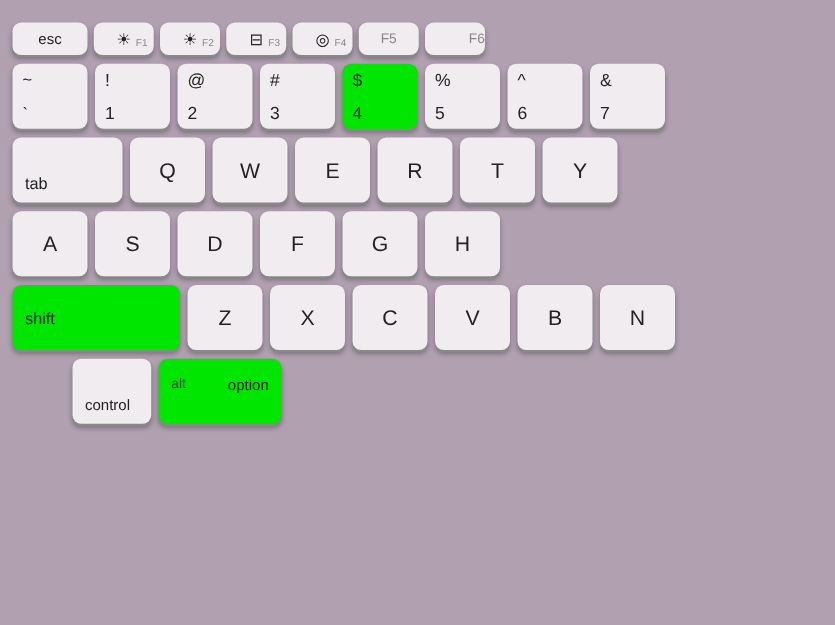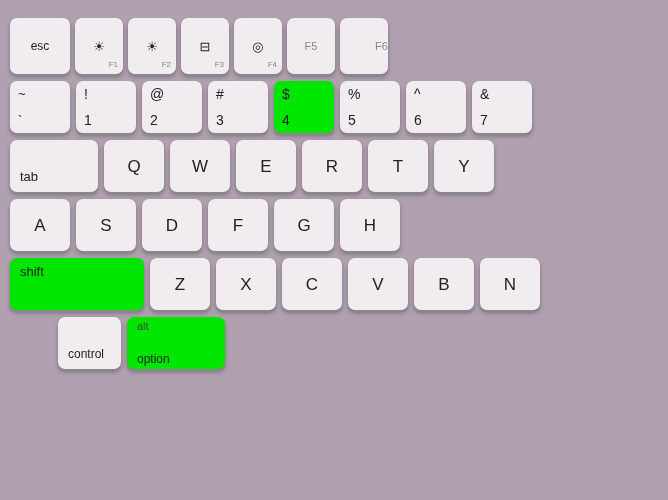--- a/index.html
+++ b/index.html
@@ -54,21 +54,21 @@
 
     .key .fn-label {
       font-size: 8px;
       color: #888;
       position: absolute;
       bottom: 5px;
       right: 5px;
     }
 
     
-    .row1 .key { height: 56px; font-size: 11px; align-items: center; }
+    .row1 .key { height: 26px; font-size: 11px; align-items: center; }
 
     
     .w-esc { width: 60px; }
     .w-fn { width: 48px; }
 
     .w-1u { width: 60px; }
     .w-tab { width: 88px; }
     .w-caps { width: 100px; }
     .w-shift-l { width: 134px; }
     .w-ctrl { width: 63px; margin-left: 48px; }
@@ -76,21 +76,21 @@
     .w-command { width: 130px; }
 
     .key-two-line {
       align-items: flex-start;
       padding: 5px 8px;
       justify-content: space-between;
     }
 
     .key-shift {
       align-items: flex-start;
-      justify-content: flex-start;
+      justify-content: center;
       padding: 6px 10px;
       font-size: 13px;
     }
   </style>
 </head>
 <body>
 
 <div style="width:100%; display:flex; flex-direction:column; gap:7px;">
 
   <div class="keyboard-row row1" style="gap:5px;">
@@ -222,19 +222,19 @@
       </div>
     <div class="key w-1u">
         <span class="primary">N</span>
       </div>
   </div>
 
   <div class="keyboard-row">
     <div class="key w-ctrl" style="align-items:flex-start; justify-content:flex-end; padding:8px 10px; font-size:12px;">
       <span>control</span>
     </div>
-    <div class="key w-option highlight" style="align-items:flex-start; justify-content:space-between; padding:3px 10px; font-size:12px; flex-direction:column;">
+    <div class="key w-option highlight" style="align-items:flex-start; justify-content:space-between; padding:14px 10px; font-size:12px; flex-direction:row;">
       <span style="font-size:11px; color:#444; align-self:flex-start;">alt</span>
       <span>option</span>
     </div>
   </div>
 
 </div>
 
 </body></html>

